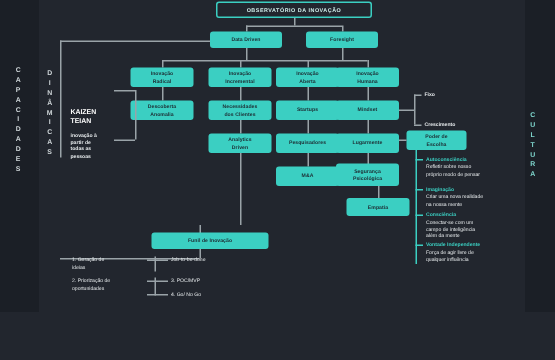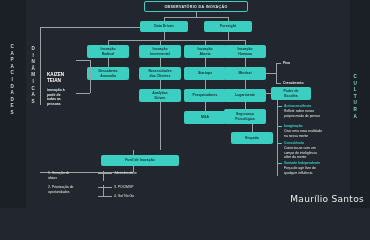--- a/index.html
+++ b/index.html
@@ -182,14 +182,13 @@
   <div class="ln v" style="left:103px;top:171px;height:10px;"></div>
   <div class="ln h" style="left:98px;top:173px;width:14px;"></div>
   <div class="ln v" style="left:103px;top:185px;height:12px;"></div>
   <div class="ln h" style="left:98px;top:187px;width:14px;"></div>
   <div class="ln h" style="left:98px;top:196px;width:14px;"></div>
 
   <div class="txt" style="left:114px;top:171px;">Job-to-be-done</div>
   <div class="txt" style="left:114px;top:185px;">3. POC/MVP</div>
   <div class="txt" style="left:114px;top:194px;">4. Go/ No Go</div>
 
-  <div class="sig">Maurílio Santos</div>
 </div>
 
 </body></html>

